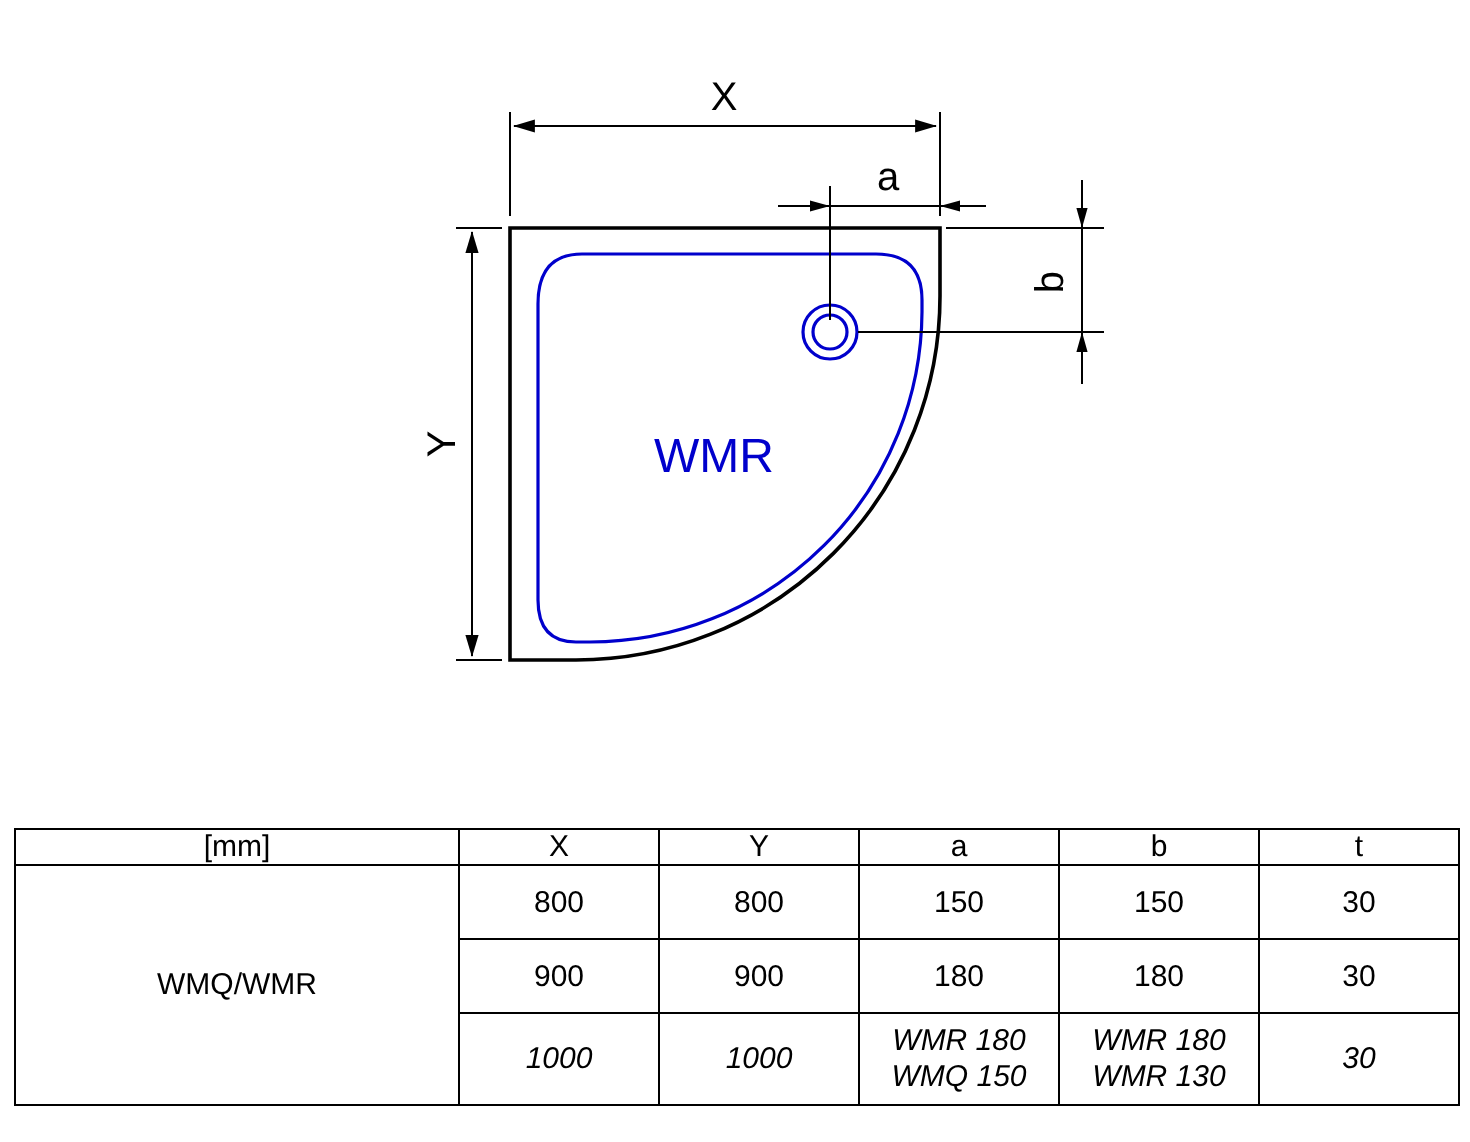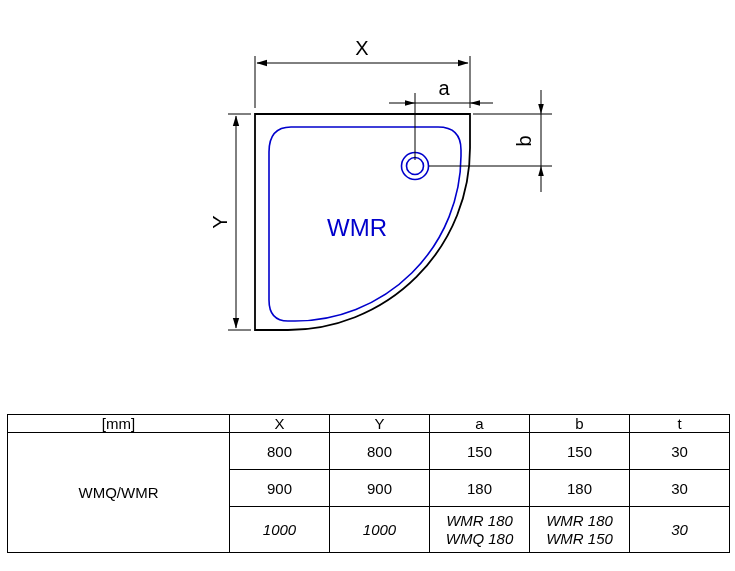--- a/index.html
+++ b/index.html
@@ -131,24 +131,24 @@
         <td>900</td>
         <td>180</td>
         <td>180</td>
         <td>30</td>
       </tr>
       <tr class="row-tall">
         <td>1000</td>
         <td>1000</td>
         <td class="two-line">
           <div>WMR 180</div>
-          <div>WMQ 180</div>
+          <div>WMQ 150</div>
         </td>
         <td class="two-line">
           <div>WMR 180</div>
-          <div>WMR 150</div>
+          <div>WMR 130</div>
         </td>
         <td>30</td>
       </tr>
     </tbody>
   </table>
 
 </div>
 
 </body></html>

